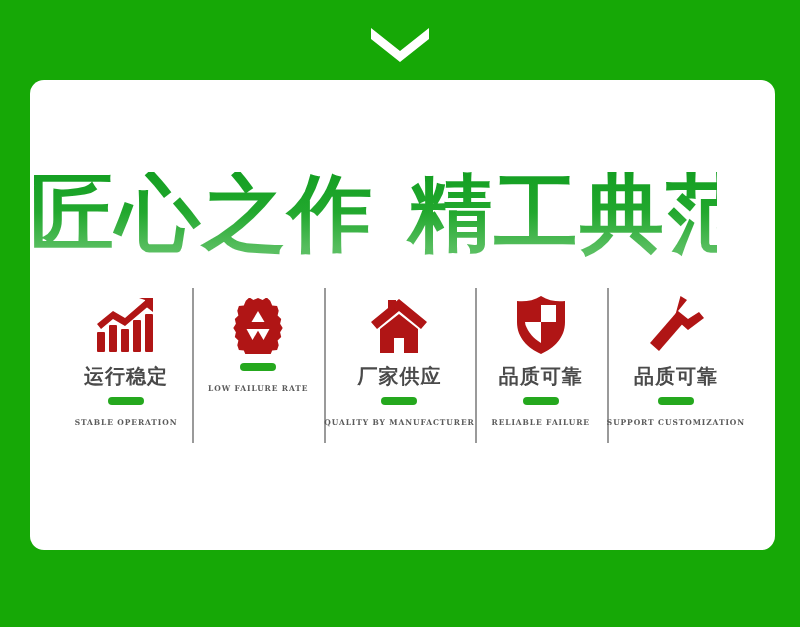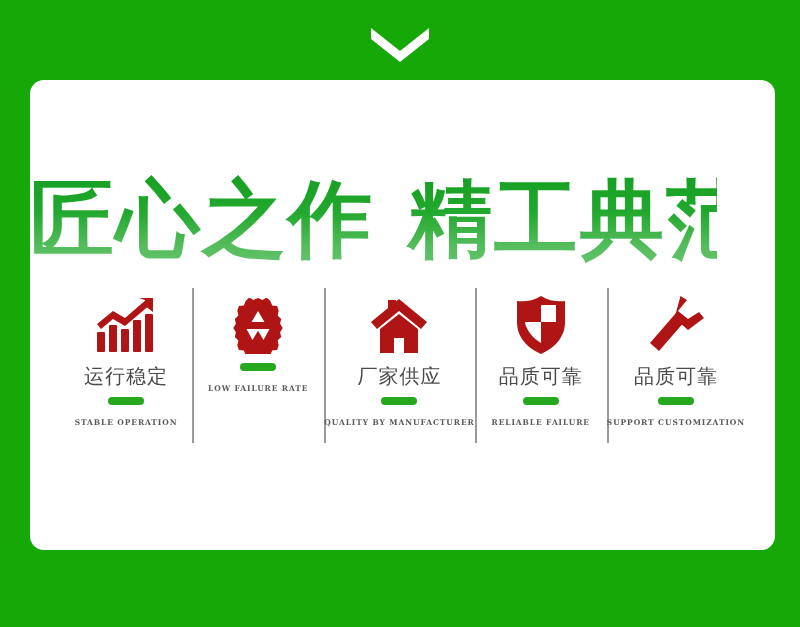--- a/index.html
+++ b/index.html
@@ -40,21 +40,21 @@
     border-radius: 14px;
   }
 
   
   .headline {
     position: absolute;
     left: 0;
     top: 92px;
     width: 687px;
     text-align: center;
-    font-family: Liberation Serif, serif;
+    font-family: Liberation Mono, monospace;
     font-size: 84px;
     line-height: 96px;
     font-weight: 700;
     letter-spacing: 2px;
     white-space: nowrap;
     background: linear-gradient(180deg, #149f22 0%, #22a82e 42%, #55bd5d 78%, #66c46d 100%);
     -webkit-background-clip: text;
     background-clip: text;
     -webkit-text-fill-color: transparent;
     color: transparent;
@@ -96,21 +96,21 @@
     display: flex;
     align-items: flex-end;
     justify-content: center;
   }
   .icon svg { display: block; }
 
   .feat-label {
     margin-top: 10px;
     font-family: "DejaVu Sans", "Liberation Sans", sans-serif;
     font-size: 20px;
-    font-weight: 400;
+    font-weight: 700;
     color: #4a4a4a;
     letter-spacing: 1px;
     line-height: 24px;
     white-space: nowrap;
   }
 
   .pill {
     margin-top: 9px;
     width: 36px;
     height: 8px;

